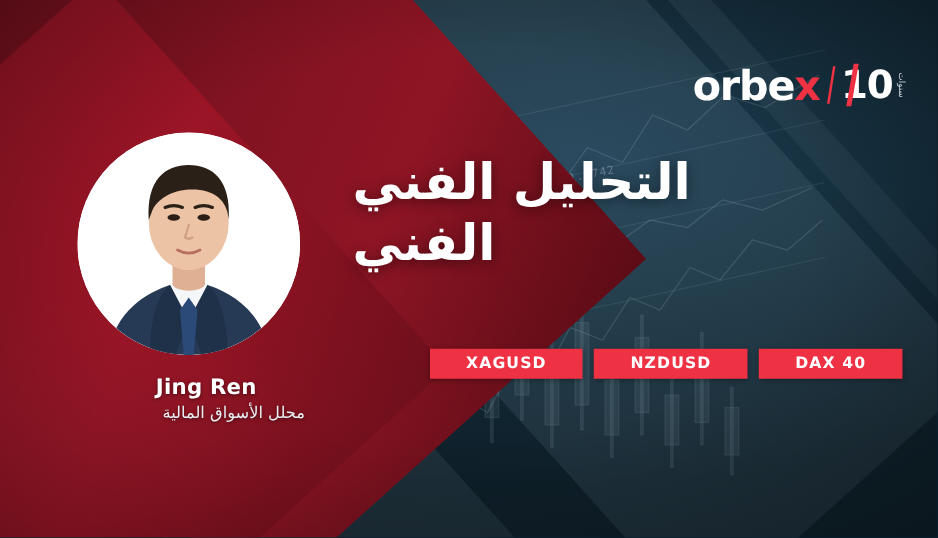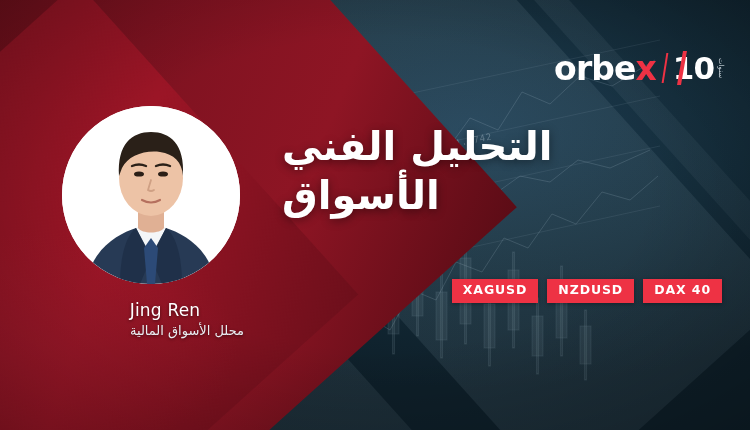--- a/index.html
+++ b/index.html
@@ -78,21 +78,21 @@
     border-radius:50%;overflow:hidden;background:#fff;
     box-shadow:0 0 0 0 rgba(0,0,0,0);
   }
   #avatar svg{display:block;width:100%;height:100%;}
 
   
   #name-block{
     position:absolute;left:0;top:300px;width:330px;text-align:center;
   }
   #person-name{
-    color:#ffffff;font-size:17px;font-weight:normal;letter-spacing:.2px;
+    color:#ffffff;font-size:17px;font-weight:bold;letter-spacing:.2px;
     text-shadow:0 1px 3px rgba(0,0,0,.5);
   }
   #person-role{
     margin-top:3px;color:#e9eef2;font-size:13px;direction:rtl;
     text-shadow:0 1px 3px rgba(0,0,0,.5);
     margin-left:44px;
   }
 
   
   #headline{
@@ -103,21 +103,21 @@
     text-shadow:0 2px 10px rgba(0,0,0,.45);
   }
   #headline .ln{display:block;}
 
   
   #badges{
     position:absolute;right:28px;top:279px;display:flex;gap:9px;direction:ltr;
   }
   .badge{
     background:#ee3244;color:#ffffff;font-size:12.5px;font-weight:bold;
-    padding:5px 11px 6px;letter-spacing:.9px;line-height:1;
+    padding:5px 29px 6px;letter-spacing:.9px;line-height:1;
     font-family:"DejaVu Sans","Liberation Sans",sans-serif;
     box-shadow:0 1px 4px rgba(0,0,0,.35);
   }
 
   
   #logo{position:absolute;right:26px;top:36px;display:flex;align-items:center;height:40px;margin-top:12px;}
   #logo-word{
     color:#ffffff;font-size:33px;font-weight:bold;letter-spacing:-.9px;
     line-height:1;display:flex;align-items:baseline;
   }
@@ -235,21 +235,21 @@
     </svg>
   </div>
 
   <div id="name-block">
     <div id="person-name">Jing Ren</div>
     <div id="person-role">محلل الأسواق المالية</div>
   </div>
 
   <div id="headline">
     <span class="ln">التحليل الفني</span>
-    <span class="ln">الأسواق</span>
+    <span class="ln">الفني</span>
   </div>
 
   <div id="badges">
     <span class="badge">XAGUSD</span>
     <span class="badge">NZDUSD</span>
     <span class="badge">DAX 40</span>
   </div>
 
   <div id="logo">
     <div id="logo-word">

